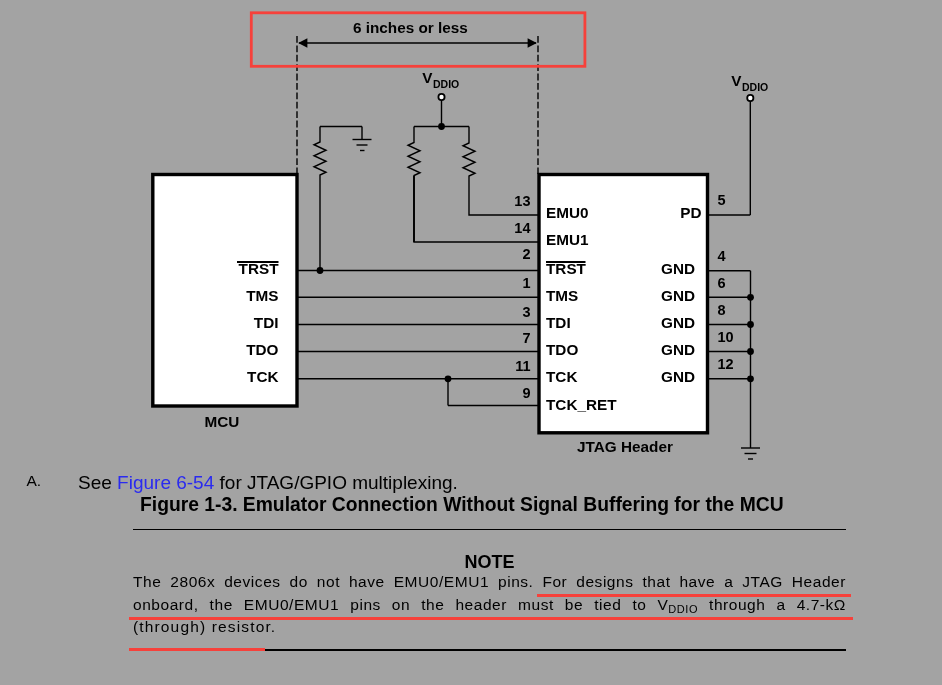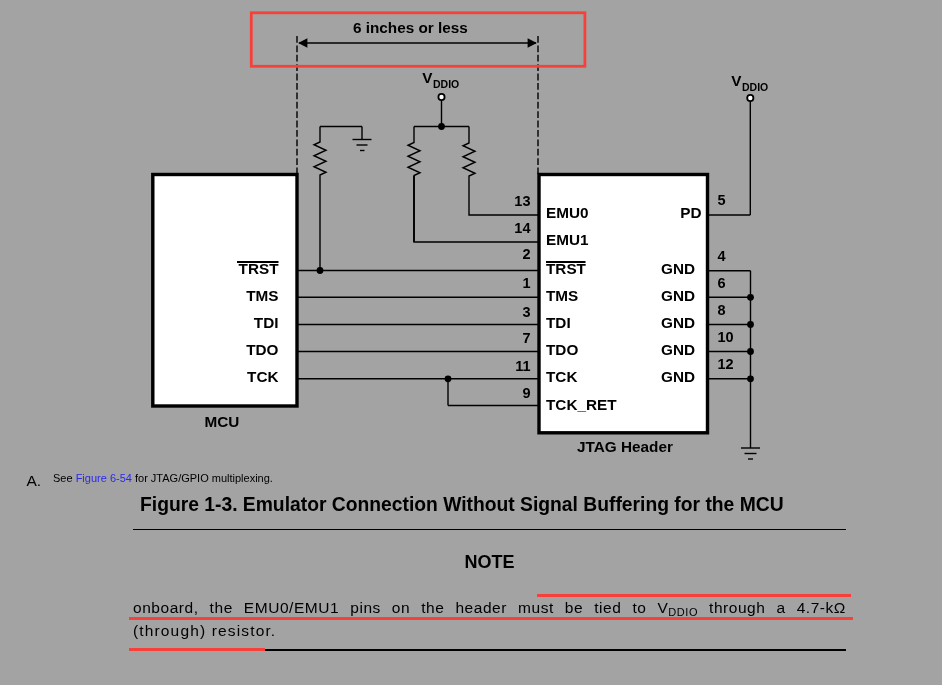--- a/index.html
+++ b/index.html
@@ -126,30 +126,31 @@
     <text x="717.5" y="205">5</text>
     <text x="717.5" y="260.8">4</text>
     <text x="717.5" y="287.7">6</text>
     <text x="717.5" y="315">8</text>
     <text x="717.5" y="342.4">10</text>
     <text x="717.5" y="369.4">12</text>
   </g>
 </svg>
 
 <div class="abs" style="left:26.5px;top:471.5px;font-size:15.5px;">A.</div>
-<div class="abs" style="left:53px;top:471.5px;font-size:11px;">See <span style="color:#2a2af0;">Figure 6-54</span> for JTAG/GPIO multiplexing.</div>
+<div class="abs" style="left:78px;top:471.5px;font-size:19px;">See <span style="color:#2a2af0;">Figure 6-54</span> for JTAG/GPIO multiplexing.</div>
 
 <div class="abs b" style="left:140px;top:494px;font-size:19.3px;">Figure 1-3. Emulator Connection Without Signal Buffering for the MCU</div>
 
 <div class="abs" style="left:133px;top:529px;width:713px;height:1.3px;background:#000;"></div>
 
 <div class="abs b" style="left:133px;top:552px;width:713px;font-size:18px;text-align:center;">NOTE</div>
 
 <div class="abs" style="left:133px;top:570.8px;width:713px;font-size:15.5px;line-height:22.8px;">
-  <div style="text-align:justify;text-align-last:justify;letter-spacing:0.55px;margin-top:26px;">onboard, the EMU0/EMU1 pins on the header must be tied to V<sub style="font-size:11px;vertical-align:-3px;line-height:0;">DDIO</sub> through a 4.7-kΩ</div>
+  <div style="text-align:justify;text-align-last:justify;letter-spacing:0.55px;">The 2806x devices do not have EMU0/EMU1 pins. For designs that have a JTAG Header</div>
+  <div style="text-align:justify;text-align-last:justify;letter-spacing:0.55px;">onboard, the EMU0/EMU1 pins on the header must be tied to V<sub style="font-size:11px;vertical-align:-3px;line-height:0;">DDIO</sub> through a 4.7-kΩ</div>
   <div style="letter-spacing:1.15px;">(through) resistor.</div>
 </div>
 
 <div class="abs red" style="left:537px;top:594px;width:314px;height:3px;"></div>
 <div class="abs red" style="left:128.5px;top:616.9px;width:724.5px;height:2.9px;"></div>
 <div class="abs red" style="left:128.5px;top:648px;width:136.5px;height:3.1px;"></div>
 
 <div class="abs" style="left:133px;top:649.3px;width:713px;height:1.3px;background:#000;"></div>
 
 </div>

